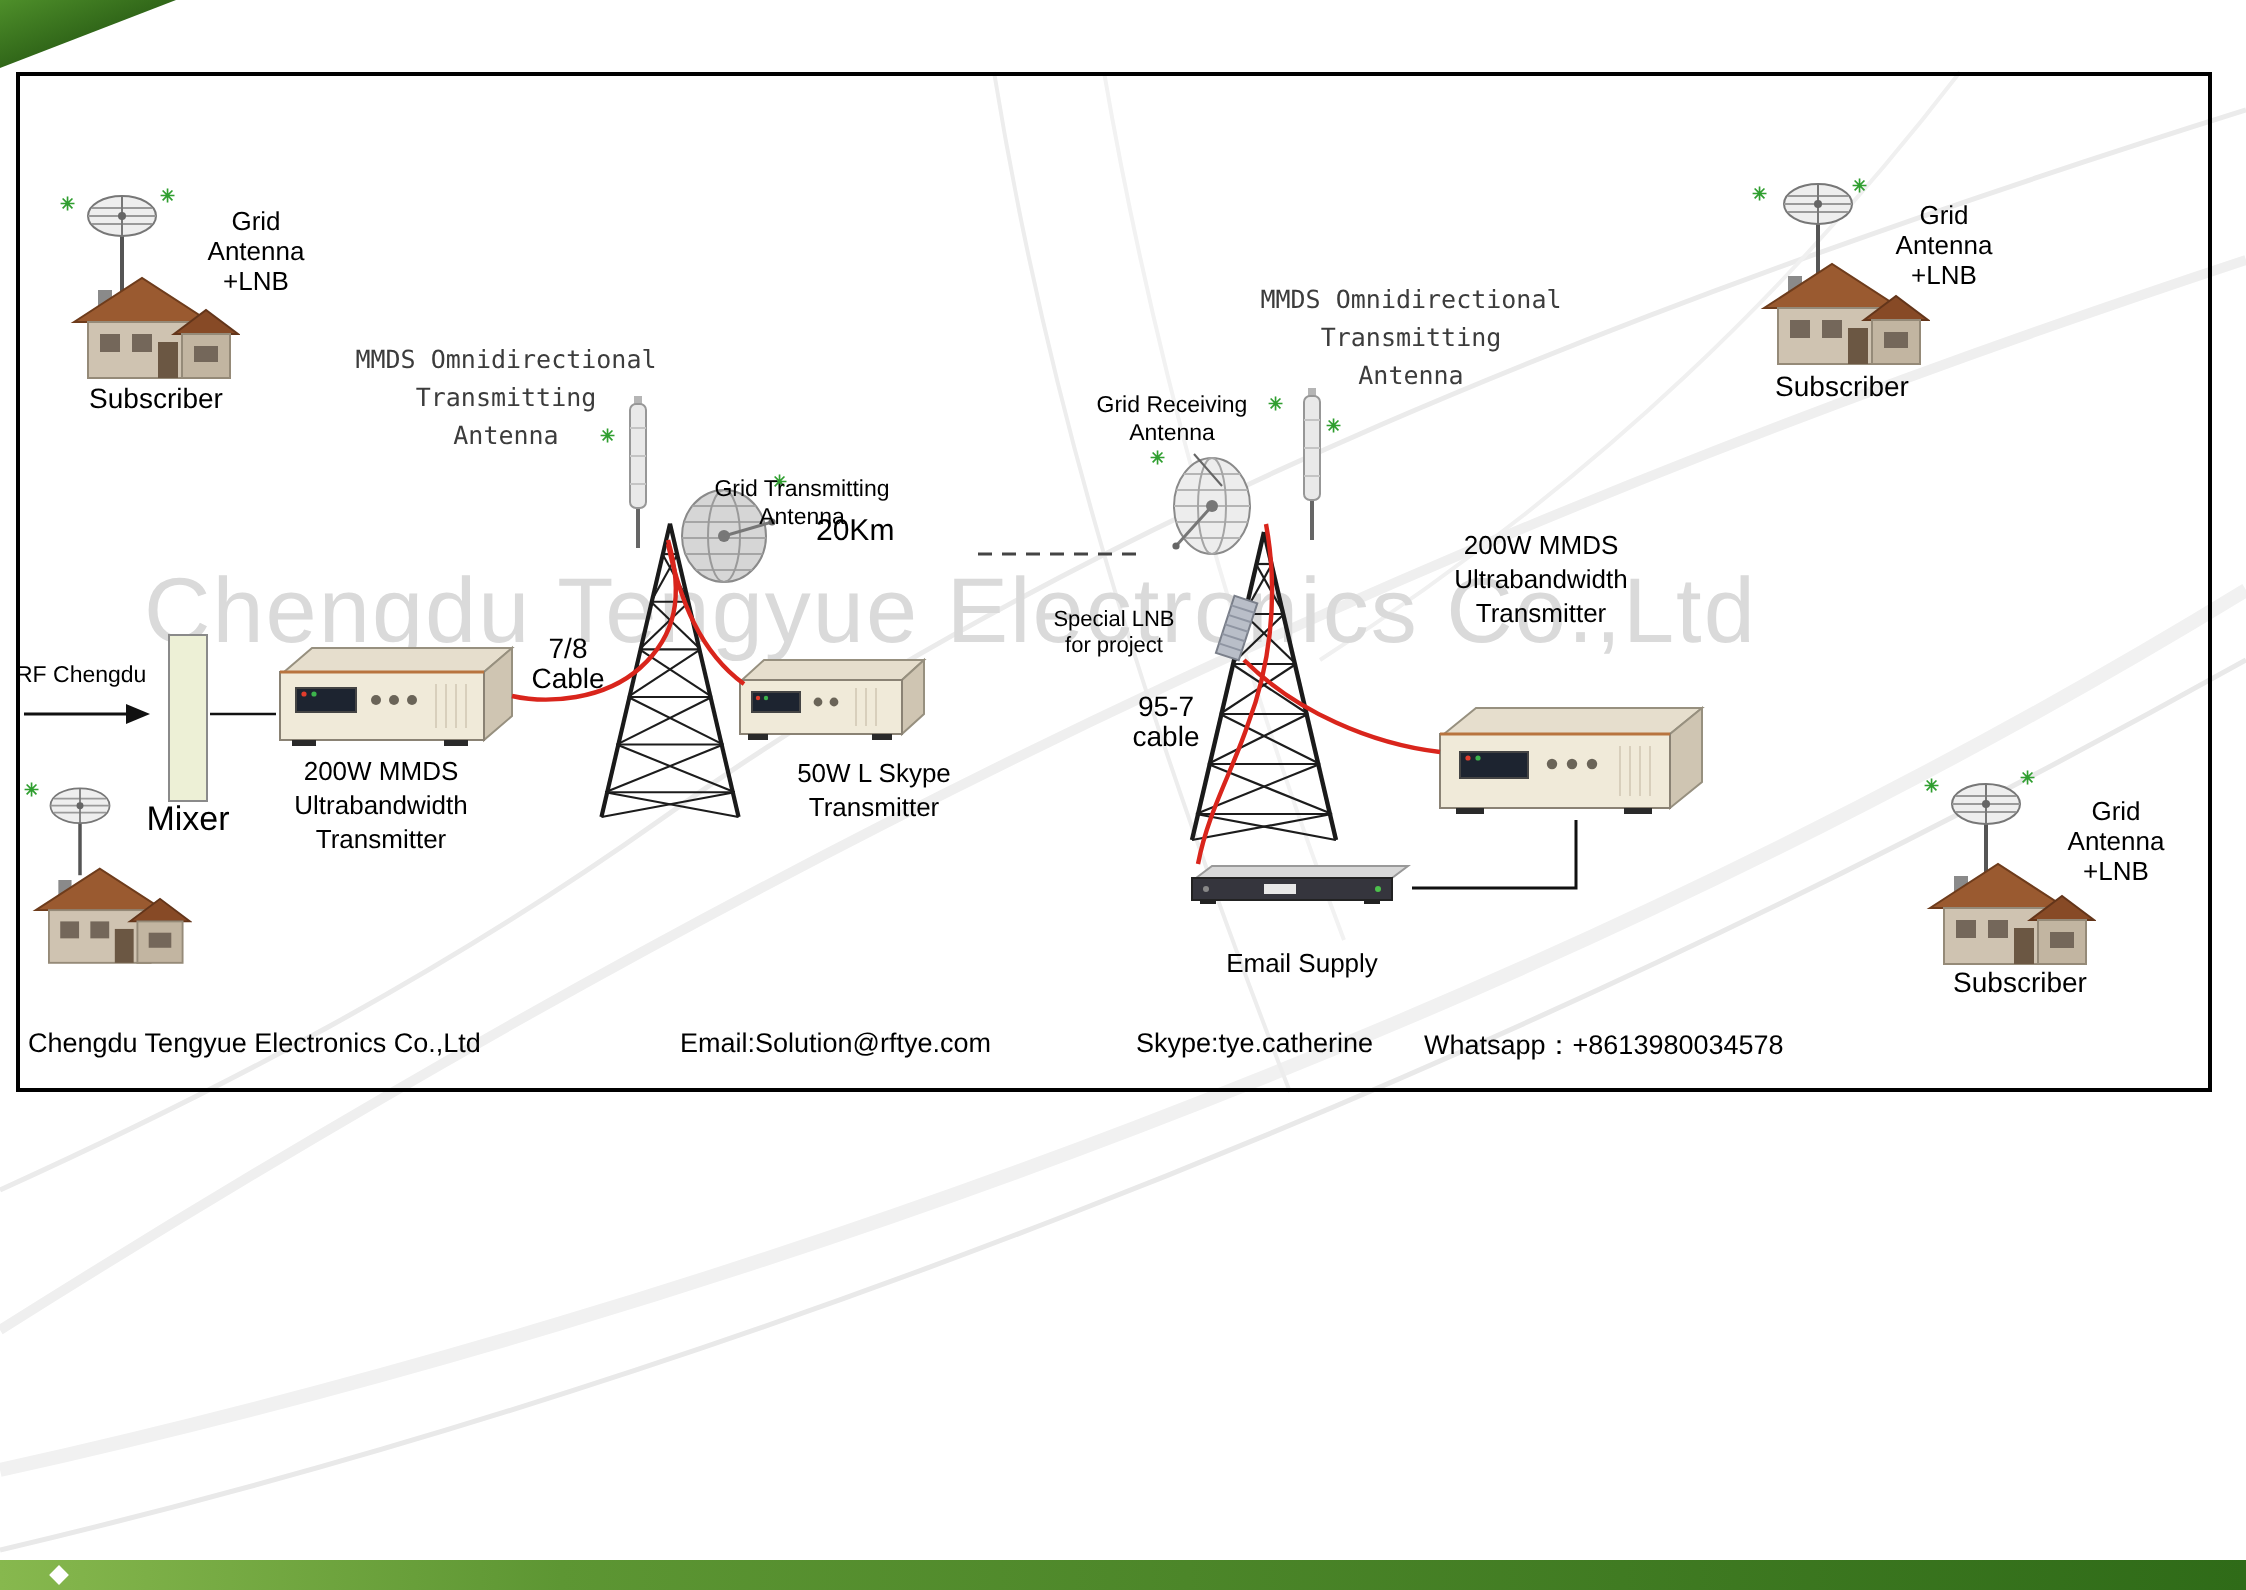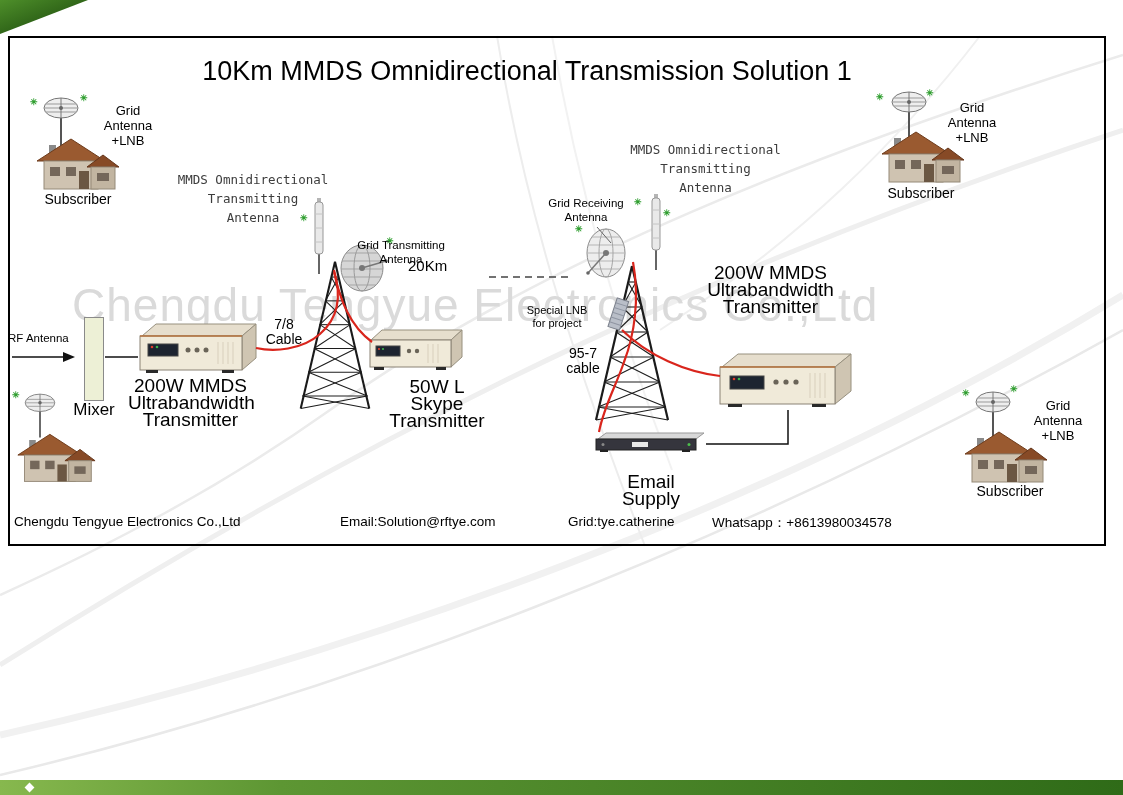--- a/index.html
+++ b/index.html
@@ -3,21 +3,21 @@
 <meta charset="utf-8">
 <style>
   *{margin:0;padding:0;box-sizing:border-box}
   html,body{background:#fff}
   body{font-family:"Liberation Sans",sans-serif;color:#000}
   #page{position:relative;width:1123px;height:795px;background:#fff;overflow:hidden}
   .abs{position:absolute}
   svg.abs{z-index:2}
   .lbl{position:absolute;text-align:center;z-index:4}
   .ln{display:block}
-  .sans13{font-size:19px;line-height:17px}
+  .sans13{font-size:13px;line-height:17px}
   .sans12{font-size:14px;line-height:15px}
   .small{font-size:11.5px;line-height:13.5px}
   .b{font-weight:normal}
   .mono{font-family:"DejaVu Sans Mono",monospace;font-size:12.5px;line-height:19px;color:#3c3c3c}
   .sig{position:absolute;color:#2f9e2f;font-size:9px;z-index:3;font-weight:bold}
   #watermark{position:absolute;left:72px;top:278px;font-size:46px;color:#dadada;white-space:nowrap;z-index:1;letter-spacing:1px}
   #frame{position:absolute;left:8px;top:36px;width:1098px;height:510px;border:2px solid #000;z-index:1;background:transparent}
   #title{position:absolute;left:0;top:56px;width:1054px;text-align:center;font-size:27px;z-index:4}
   .footer-item{position:absolute;top:514px;font-size:13.5px;z-index:4;white-space:nowrap}
   #overlay{position:absolute;left:0;top:0;z-index:3;pointer-events:none}
@@ -47,21 +47,20 @@
           <stop offset="1" stop-color="#143f08"></stop>
       </linearGradient>
     </defs>
     <polygon points="0,0 88,0 0,34" fill="url(#gwedge)"></polygon>
   </svg>
   <div id="bottombar"></div>
   <div id="bottomdiamond"></div>
 
   <div id="watermark">Chengdu Tengyue Electronics Co.,Ltd</div>
   <div id="frame"></div>
-  <div id="title">10Km MMDS Omnidirectional Transmission Solution 1</div>
 
   <svg class="abs" style="left:38px;top:96px" width="46" height="52" viewBox="0 0 46 52">
     <line x1="23" y1="20" x2="23" y2="52" stroke="#555" stroke-width="2"></line>
     <ellipse cx="23" cy="12" rx="17" ry="10" fill="#eee" stroke="#777"></ellipse>
     <line x1="8" y1="8" x2="38" y2="8" stroke="#999"></line>
     <line x1="6" y1="12" x2="40" y2="12" stroke="#999"></line>
     <line x1="8" y1="16" x2="38" y2="16" stroke="#999"></line>
     <line x1="23" y1="2" x2="23" y2="22" stroke="#777"></line>
     <circle cx="23" cy="12" r="2" fill="#666"></circle>
   </svg>
@@ -228,21 +227,21 @@
   <div class="lbl small" style="left:345px;top:239px;width:112px">
     <span class="ln">Grid Transmitting</span>
     <span class="ln">Antenna</span>
   </div>
   <div class="lbl" style="left:408px;top:257px;width:58px;font-size:15px;text-align:left">20Km</div>
   <div class="lbl sans12" style="left:260px;top:317px;width:48px">
     <span class="ln">7/8</span>
     <span class="ln">Cable</span>
   </div>
 
-  <div class="lbl" style="left:8px;top:332px;width:66px;font-size:11.5px;text-align:left">RF Antenna</div>
+  <div class="lbl" style="left:8px;top:332px;width:66px;font-size:11.5px;text-align:left">RF Chengdu</div>
   <div class="mixer"></div>
   <div class="lbl b" style="left:70px;top:400px;width:48px;font-size:17px">Mixer</div>
 
   <svg class="abs" style="left:138px;top:320px" width="120" height="54" viewBox="0 0 120 54">
     <polygon points="4,16 18,4 118,4 104,16" fill="#e6decd" stroke="#97907f"></polygon>
     <polygon points="104,16 118,4 118,38 104,50" fill="#cfc5b2" stroke="#97907f"></polygon>
     <rect x="2" y="16" width="102" height="34" fill="#f0ead9" stroke="#8a8274"></rect>
     <line x1="2" y1="16" x2="104" y2="16" stroke="#b8743f" stroke-width="1.5"></line>
     <rect x="10" y="24" width="30" height="12" fill="#1d2430" stroke="#444"></rect>
     <circle cx="14" cy="27" r="1.3" fill="#e23c2c"></circle>
@@ -425,16 +424,16 @@
     <line x1="597" y1="227" x2="611" y2="243" stroke="#666" stroke-width="1"></line>
     <polyline points="706,444 788,444 788,410" fill="none" stroke="#111" stroke-width="1.5"></polyline>
     <path d="M334,270 C342,298 338,318 320,334 C302,350 274,352 256,348" fill="none" stroke="#d9251c" stroke-width="2.2"></path>
     <path d="M334,272 C340,300 350,326 372,342" fill="none" stroke="#d9251c" stroke-width="2.2"></path>
     <path d="M633,262 C640,300 634,336 624,362 C616,386 604,406 599,432" fill="none" stroke="#d9251c" stroke-width="2.2"></path>
     <path d="M622,330 C648,356 686,372 720,376" fill="none" stroke="#d9251c" stroke-width="2.2"></path>
   </svg>
 
   <div class="footer-item" style="left:14px">Chengdu Tengyue Electronics Co.,Ltd</div>
   <div class="footer-item" style="left:340px">Email:Solution@rftye.com</div>
-  <div class="footer-item" style="left:568px">Grid:tye.catherine</div>
+  <div class="footer-item" style="left:568px">Skype:tye.catherine</div>
   <div class="footer-item" style="left:712px">Whatsapp：+8613980034578</div>
 
 </div>
 
 </body></html>

